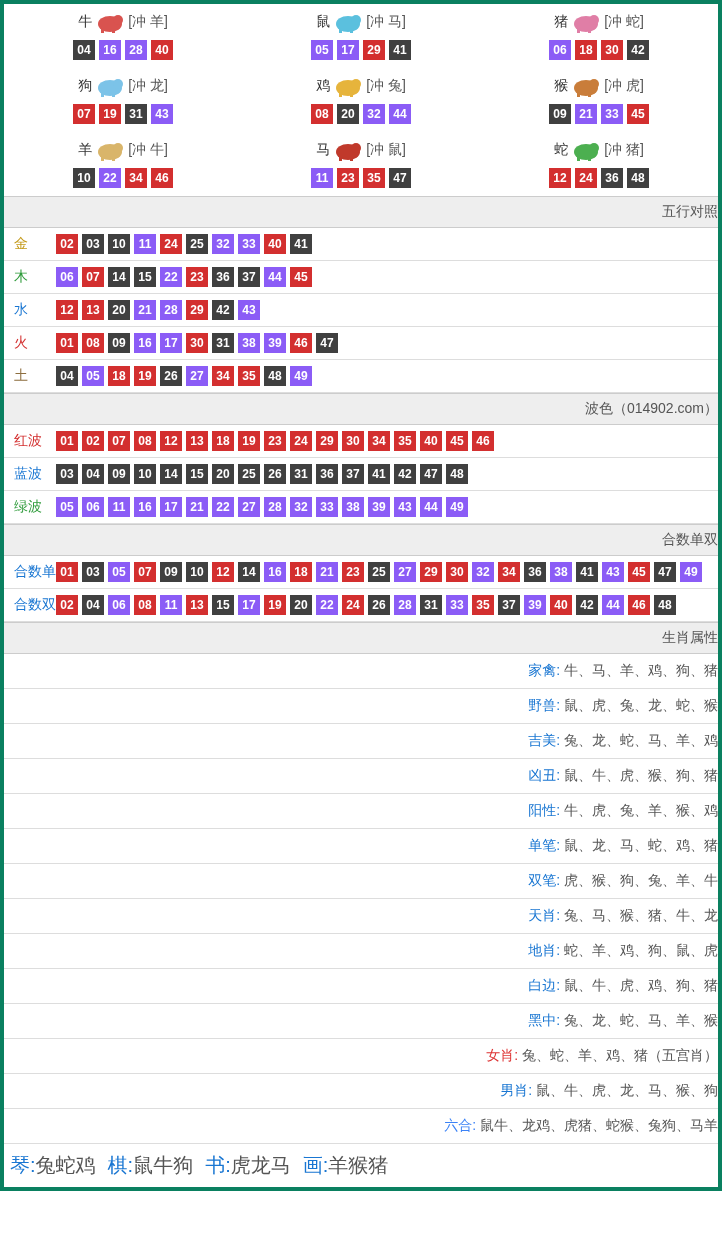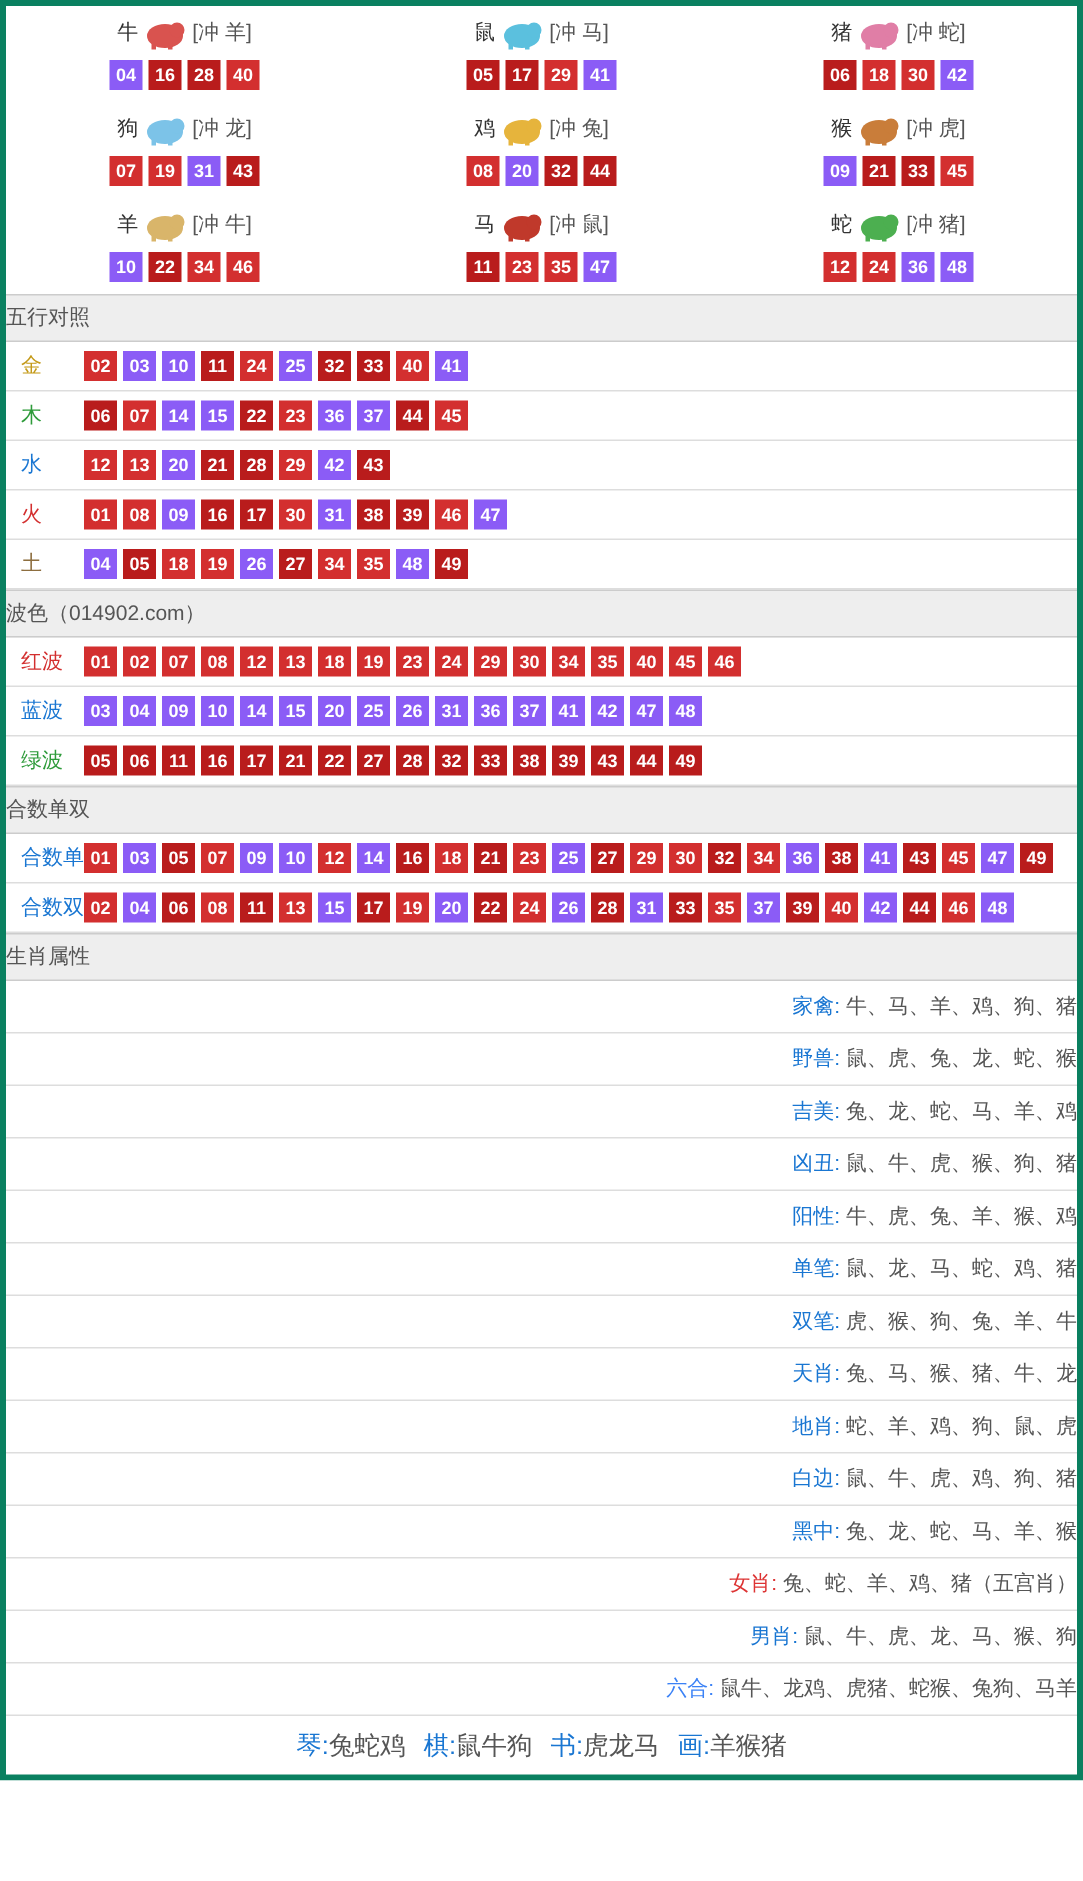--- a/index.html
+++ b/index.html
@@ -7,36 +7,36 @@
 .wrap{width:722px;border:4px solid #0a8060;background:#fff}
 .zodiac-grid{display:flex;flex-wrap:wrap}
 .zodiac-cell{width:33.333%;text-align:center;padding:6px 0 8px}
 .zodiac-title{display:flex;align-items:center;justify-content:center;gap:0;margin-bottom:6px}
 .zodiac-name{color:#333}
 .icon-box{width:36px;height:24px;display:inline-flex;align-items:center;justify-content:center}
 .clash{color:#555}
 .balls{display:flex;justify-content:center;gap:4px}
 .ball{display:inline-block;width:22px;height:20px;line-height:20px;text-align:center;color:#fff;font-size:12px;font-weight:bold}
 .red{background:#d32f2f}
-.blue{background:#8b5cf6}
-.green{background:#b91c1c}
-.section-header{background:#eee;border-top:1px solid #ccc;border-bottom:1px solid #ccc;text-align:left;padding:6px 0;font-size:14px;color:#555}
+.blue{background:#404040}
+.green{background:#8b5cf6}
+.section-header{background:#eee;border-top:1px solid #ccc;border-bottom:1px solid #ccc;text-align:right;padding:6px 0;font-size:14px;color:#555}
 .row{display:flex;border-bottom:1px solid #ddd;align-items:center;padding:6px 10px}
 .row-label{width:42px;flex-shrink:0;font-size:14px}
 .row-balls{flex:1;display:flex;flex-wrap:wrap;gap:4px}
 .gold{color:#c49a1a}.wood{color:#2e9b3a}.water{color:#1976d2}.fire{color:#d32f2f}.earth{color:#8d6e3f}
 .redtxt{color:#d32f2f}.bluetxt{color:#1976d2}.greentxt{color:#2e9b3a}
 .attr-row{border-bottom:1px solid #ddd;text-align:right;padding:8px 0;font-size:14px}
 .attr-label{color:#1976d2}
 .attr-val{color:#555}
 .attr-row.female .attr-label{color:#d33}
 .attr-row.male .attr-label{color:#1976d2}
 .attr-row.sanhe .attr-label{color:#d33}
 .attr-row.liuhe .attr-label{color:#3b82f6}
-.bottom-row{text-align:center;padding:8px 0;font-size:17px;color:#333}
+.bottom-row{padding:8px 0;font-size:20px;color:#333}
 .pair-label{color:#1976d2}
 .pair-val{color:#555}
 .pair-seg{margin:0 6px}
 </style>
 </head>
 <body>
 
 <div class="wrap">
 
   <div id="zodiac-grid" class="zodiac-grid">

